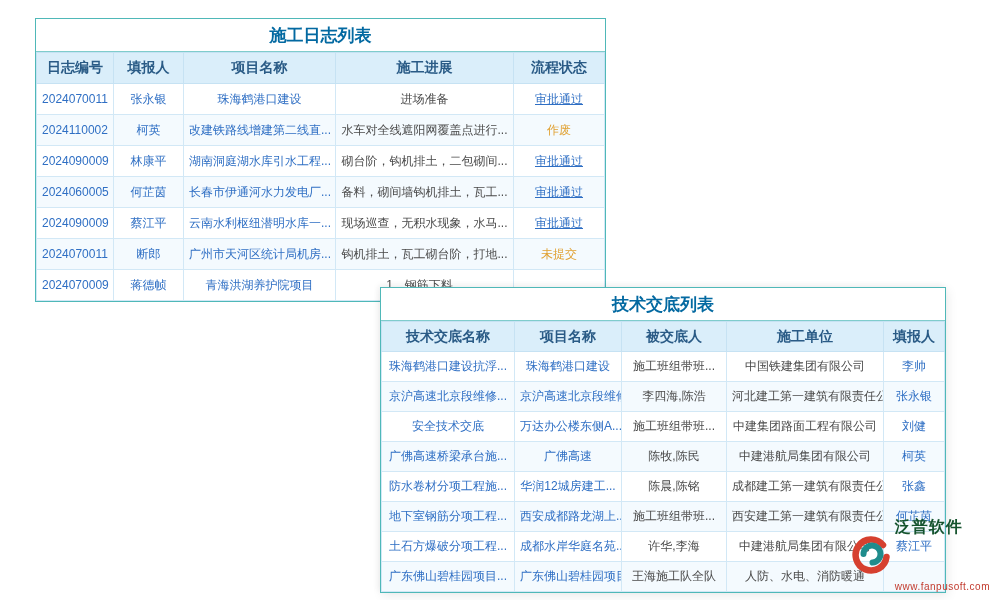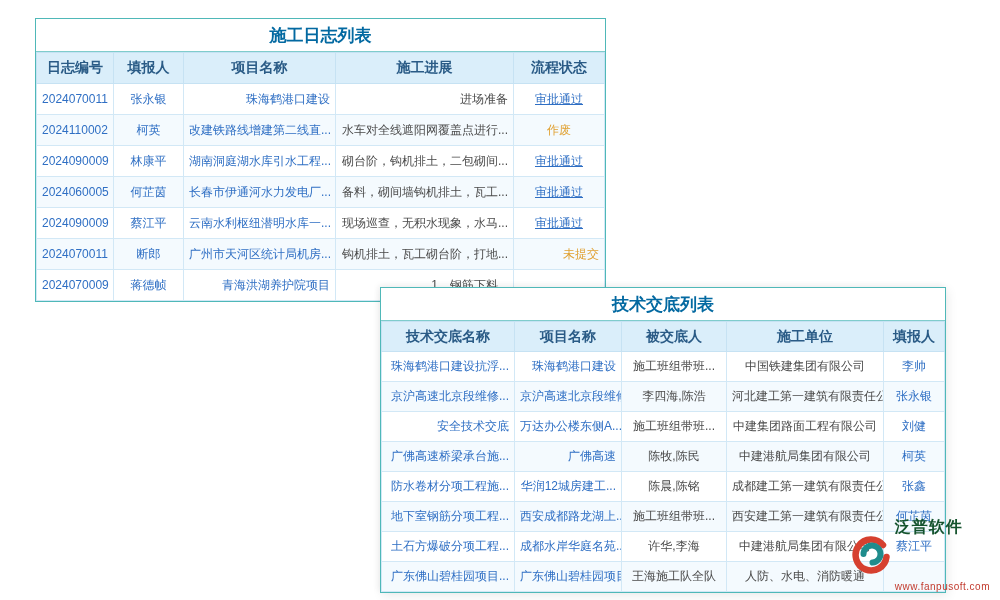--- a/index.html
+++ b/index.html
@@ -45,26 +45,26 @@
     border:1px solid #d2e8f6;
     padding:0 5px;
     overflow:hidden;
     white-space:nowrap;
     background:#ffffff;
   }
   .log-panel  td { height:31px;margin-left:16px; }
   .tech-panel td { height:30px; }
   table.grid tbody tr:nth-child(even) td { background:#f4fafe; }
   .al-c { text-align:center; }
-  .al-l { text-align:right; }
+  .al-l { text-align:center; }
   .c-blue { color:#2f6fc4; }
   .c-dark { color:#4a4a4a; }
   .status-approved    { color:#2f6fc4; text-decoration:underline; }
   .status-void        { color:#e0a132; }
-  .status-unsubmitted { color:#e0a132;text-align:right; }
+  .status-unsubmitted { color:#e0a132; }
   .status-hidden      { color:transparent; }
   .watermark {
     position:absolute;
     right:10px; bottom:8px;
     z-index:3;
     display:flex;
     align-items:center;
     gap:5px;
   }
   .wm-logo { width:40px; height:40px; display:block; }

